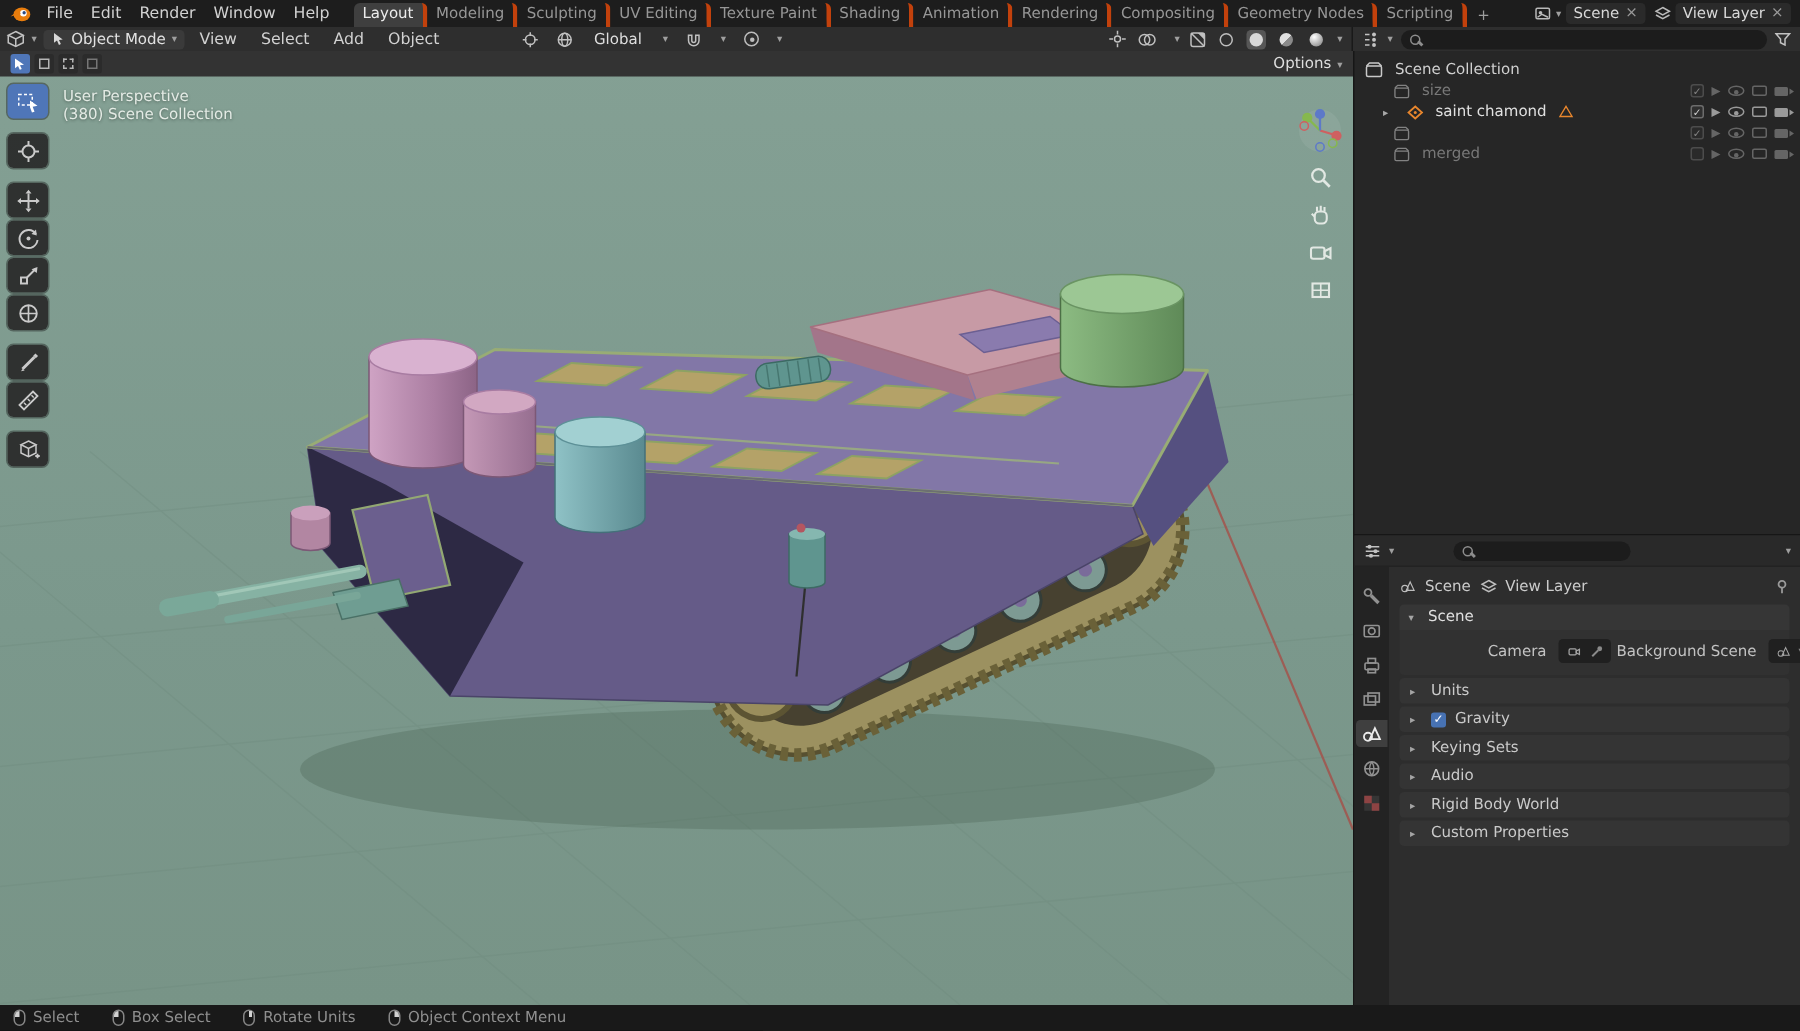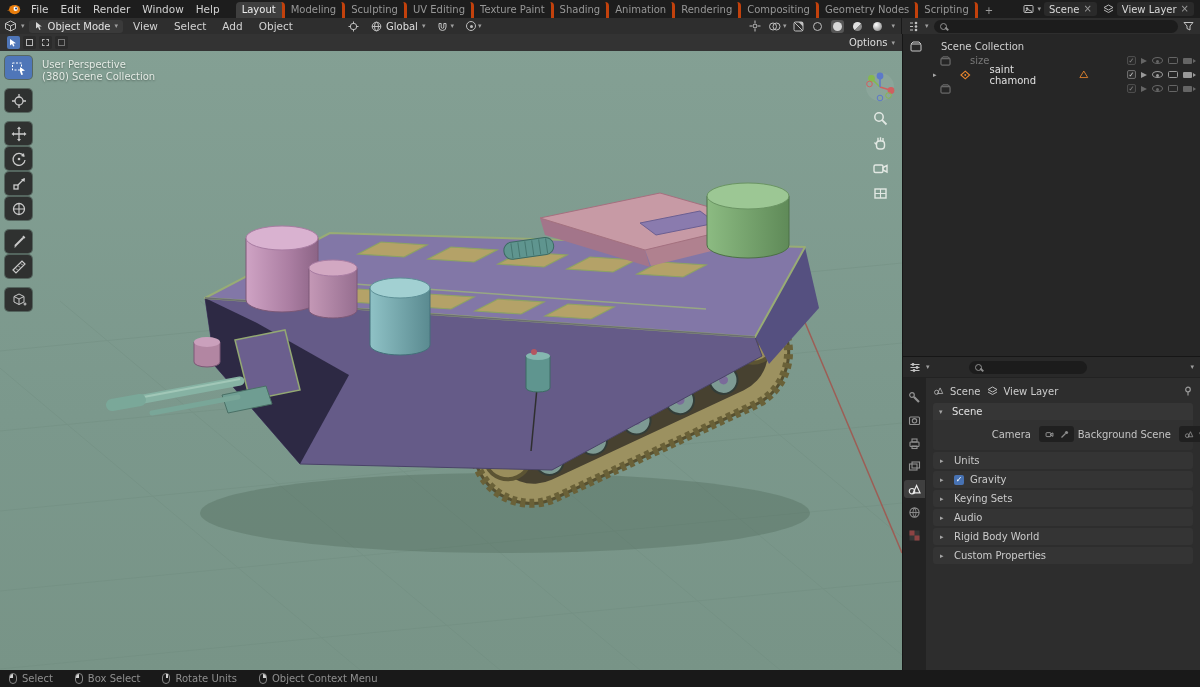--- a/index.html
+++ b/index.html
@@ -21,21 +21,21 @@
 .caret{font-size:7px;color:#9f9f9f}
 
 
 #header2{position:absolute;left:0;top:18px;width:1200px;height:16px;display:flex;z-index:35}
 .vh{position:relative;width:902px;height:16px;display:flex;align-items:center;background:#2e2e2e;border-right:1px solid #191919;padding-left:4px;gap:4px}
 .oh{flex:1;display:flex;align-items:center;background:#2e2e2e;padding:0 6px;gap:5px}
 .wdg{display:flex;align-items:center;gap:4px;background:#3a3a3a;border-radius:3px;height:13px;padding:0 5px;font-size:10px;color:#e2e2e2}
 .vmenu{padding:0 6px;font-size:10.5px;color:#d2d2d2}
 .vh-center{position:absolute;left:348px;display:flex;align-items:center;gap:12px}
 .vh-right{position:absolute;right:6px;display:flex;align-items:center;gap:7px}
-.icw{display:flex;align-items:center;gap:2px}
+.icw{display:flex;align-items:center;gap:12px}
 .sphbtn{width:13px;height:13px;display:flex;align-items:center;justify-content:center;border-radius:3px}
 .sphbtn.active{background:#565656}
 .sph{width:9px;height:9px;border-radius:50%}
 .sph-wire{border:1px solid #bdbdbd}
 .sph-solid{background:#d8d8d8}
 .sph-mat{background:linear-gradient(135deg,#e0e0e0 50%,#8a8a8a 50%)}
 .sph-rend{background:radial-gradient(circle at 35% 30%,#fff,#767676)}
 .propedit{width:10px;height:10px;border:1px solid #bdbdbd;border-radius:50%;position:relative}
 .propedit::after{content:"";position:absolute;left:3px;top:3px;width:3px;height:3px;border-radius:50%;background:#bdbdbd}
 .search{height:13px;background:#1c1c1c;border-radius:7px;display:flex;align-items:center;padding:0 6px;gap:4px}
@@ -53,21 +53,21 @@
 #scene-svg{position:absolute;left:0;top:17px;width:902px;height:619px;display:block}
 .vp-overlay{position:absolute;left:42px;top:25px;color:#e4ebe5;font-size:10px;line-height:12px;text-shadow:0 1px 2px rgba(20,30,25,.45);z-index:5}
 .left-toolbar{position:absolute;left:5px;top:22px;display:flex;flex-direction:column;gap:2px;z-index:7}
 .tool-btn{width:27px;height:23px;border-radius:4px;background:rgba(40,40,40,.92);display:flex;align-items:center;justify-content:center;box-shadow:0 0 0 1px rgba(20,20,20,.4)}
 .tool-btn.active{background:#4f76b8}
 .tb-gap{height:6px}
 .nav-col{position:absolute;right:7px;top:38px;display:flex;flex-direction:column;align-items:center;gap:8px;z-index:7}
 
 
 #outliner{position:absolute;left:902px;top:34px;width:298px;height:322px;background:#262626;border-left:1px solid #161616;padding-top:6px;z-index:30}
-.o-row{display:flex;align-items:center;height:13px;padding:0 5px 0 7px;font-size:10px;color:#d0d0d0;gap:19px;margin-bottom:1px}
+.o-row{display:flex;align-items:center;height:13px;padding:0 5px 0 7px;font-size:10px;color:#d0d0d0;gap:8px;margin-bottom:1px}
 .o-row.dim{color:#787878}
 .o-row.dim .o-icons{opacity:.55}
 .o-indent{width:11px;flex:none}
 .o-disc{font-size:7px;color:#a8a8a8;width:8px;flex:none}
 .o-spacer{flex:1}
 .o-icons{display:flex;align-items:center;gap:5px}
 .oi-check{width:9px;height:9px;border:1px solid #6c6c6c;border-radius:2px;background:#2f2f2f;color:#d2d2d2;font-size:7px;line-height:8px;text-align:center}
 .oi-arrow{width:0;height:0;border-top:3.5px solid transparent;border-bottom:3.5px solid transparent;border-left:6px solid #9a9a9a}
 .oi-eye{width:11px;height:7px;border:1px solid #9a9a9a;border-radius:50%;position:relative}
 .oi-eye::after{content:"";position:absolute;left:3px;top:1.5px;width:3px;height:3px;background:#9a9a9a;border-radius:50%}
@@ -588,20 +588,36 @@
       <span></span>
       <span class="o-spacer"></span>
       <span class="o-icons">
         <span class="oi-check">✓</span>
         <span class="oi-arrow"></span>
         <span class="oi-eye"></span>
         <span class="oi-screen"></span>
         <span class="oi-cam"></span>
       </span>
     </div>
+    <div class="o-row dim">
+      <span class="o-indent"></span>
+      <svg width="11" height="10" viewBox="0 0 12 11">
+          <rect x="1" y="3" width="10" height="7" rx="1" fill="none" stroke="#828282"></rect>
+          <path d="M1,3 L3,1 H9 L11,3" fill="none" stroke="#828282"></path>
+        </svg>
+      <span>merged</span>
+      <span class="o-spacer"></span>
+      <span class="o-icons">
+        <span class="oi-check"></span>
+        <span class="oi-arrow"></span>
+        <span class="oi-eye"></span>
+        <span class="oi-screen"></span>
+        <span class="oi-cam"></span>
+      </span>
+    </div>
   </aside>
 
   <aside id="properties">
     <div class="p-header">
       <span>
           <svg width="12" height="11" viewBox="0 0 12 11">
             <path d="M1.5,2.5 H10.5 M1.5,5.5 H10.5 M1.5,8.5 H10.5" stroke="#c2c2c2"></path>
             <circle cx="4" cy="2.5" r="1.4" fill="#c2c2c2"></circle>
             <circle cx="8" cy="5.5" r="1.4" fill="#c2c2c2"></circle>
             <circle cx="5" cy="8.5" r="1.4" fill="#c2c2c2"></circle>

